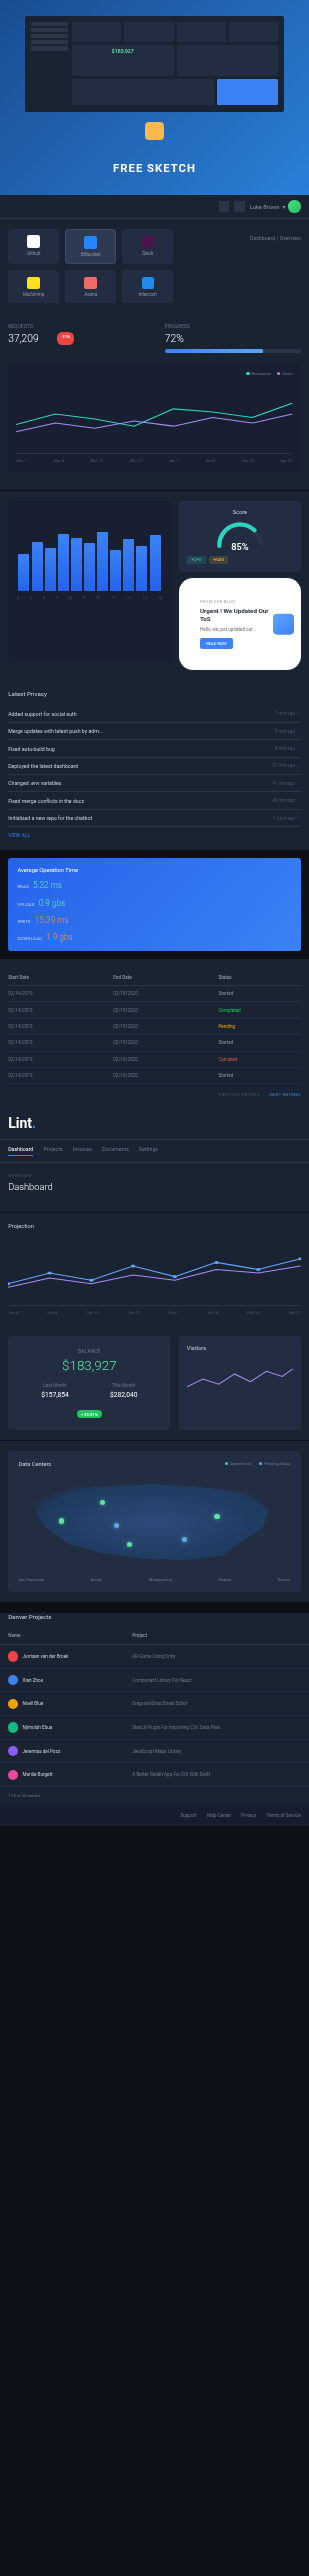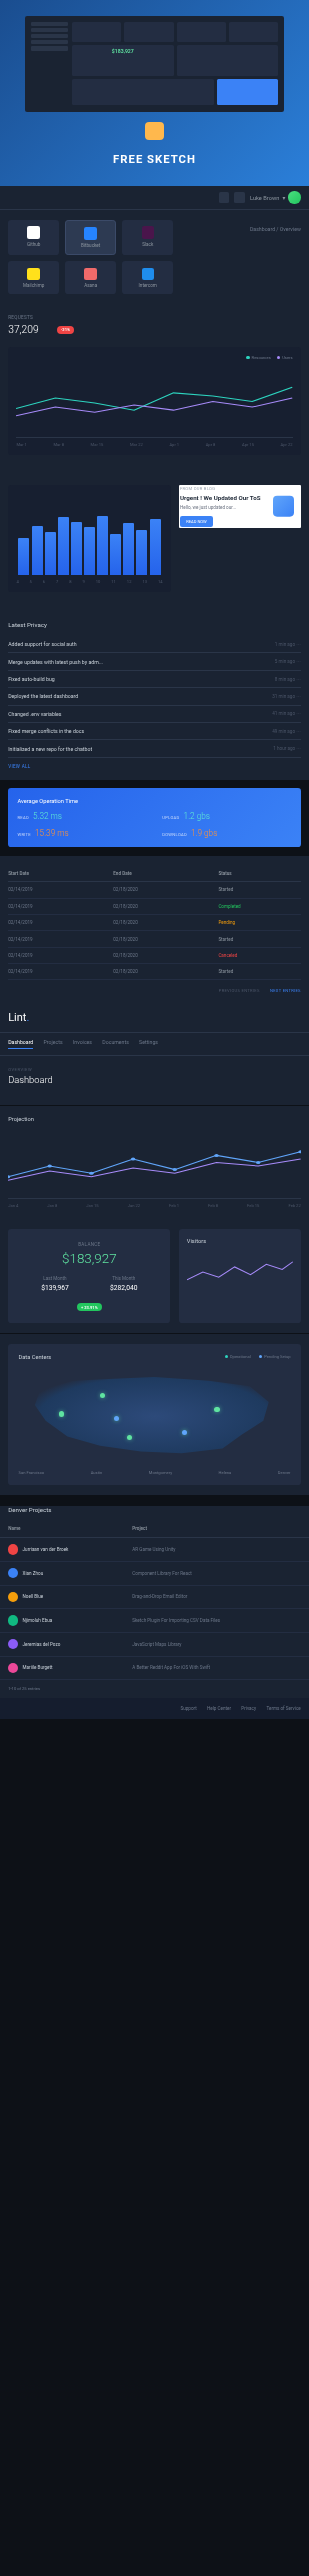--- a/index.html
+++ b/index.html
@@ -5,42 +5,42 @@
 *{margin:0;padding:0;box-sizing:border-box;font-family:-apple-system,BlinkMacSystemFont,'Segoe UI',Roboto,sans-serif}
 body{background:#0d1117;color:#c9d1d9;width:309px}
 .hero{background:linear-gradient(135deg,#1a4d8f,#2b7fd9);padding:15.5px 10.3px 20.6px;text-align:center;position:relative}
 .hero-dash{background:#1a2332;border-radius:2.1px;padding:6.2px;margin:0 auto 10.3px;width:90%;display:flex;gap:4.1px}
 .hero-side{width:15%;display:flex;flex-direction:column;gap:2.1px}
 .hero-side-item{height:4.1px;background:#2a3548;border-radius:1px}
 .hero-main{flex:1;display:flex;flex-direction:column;gap:3.1px}
 .hero-row{display:flex;gap:3.1px}
 .hero-card{background:#232d42;border-radius:1.5px;padding:3.1px;flex:1;height:20.6px}
 .hero-num{color:#5fe3a1;font-size:5.2px;font-weight:600}
-.hero-title{color:#fff;font-size:11.3px;font-weight:700;letter-spacing:1px;margin-top:5px}
+.hero-title{color:#fff;font-size:11.3px;font-weight:700;letter-spacing:1px;margin-top:14px}
 .hero-icon{width:18.5px;height:18.5px;background:#ffb84d;border-radius:4.1px;margin:0 auto 5.2px;display:inline-block}
 .topbar{background:#1a2332;padding:5.2px 8.2px;display:flex;justify-content:flex-end;align-items:center;gap:5.2px;border-bottom:0.5px solid #2a3548}
 .topbar-icon{width:10.3px;height:10.3px;background:#2a3548;border-radius:1.5px}
 .user-badge{display:flex;align-items:center;gap:3.1px;font-size:5.7px;color:#8b949e}
 .avatar{width:12.4px;height:12.4px;border-radius:50%;background:linear-gradient(135deg,#4ade80,#22c55e)}
 .integrations{background:#1a2332;padding:10.3px 8.2px}
 .int-grid{display:grid;grid-template-columns:repeat(3,1fr);gap:6.2px;max-width:165px}
 .int-item{background:#232d42;border-radius:3.1px;padding:6.2px 4.1px;text-align:center;font-size:4.6px;color:#8b949e;position:relative}
 .int-item.active{background:#2d3a52;border:0.5px solid #3b4a68}
 .int-icon{width:12.4px;height:12.4px;margin:0 auto 3.1px;border-radius:2.1px}
 .int-gh{background:#fff}
 .int-bb{background:#2684ff}
 .int-sl{background:#4a154b}
 .int-mc{background:#ffe01b}
 .int-as{background:#f06a6a}
 .int-in{background:#1f8ded}
 .breadcrumb{position:absolute;right:8.2px;top:15.5px;font-size:5.2px;color:#6b7688}
 .section{background:#1a2332;padding:10.3px 8.2px;margin-top:0.5px}
 .metric-row{display:flex;gap:20.6px;margin-bottom:10.3px}
 .metric-label{font-size:4.6px;color:#6b7688;text-transform:uppercase;letter-spacing:0.3px;margin-bottom:3.1px}
-.metric-val{font-size:10.3px;color:#fff;font-weight:300;display:flex;align-items:center;gap:18px}
+.metric-val{font-size:10.3px;color:#fff;font-weight:300;display:flex;gap:18px}
 .pill{font-size:4.1px;padding:1.5px 4.1px;border-radius:5.2px;font-weight:600}
 .pill-red{background:#ef4444;color:#fff}
 .pill-green{background:#22c55e;color:#fff}
 .progress-bar{height:3.1px;background:#2a3548;border-radius:1.5px;overflow:hidden;margin-top:4.1px}
 .progress-fill{height:100%;background:linear-gradient(90deg,#3b82f6,#60a5fa);border-radius:1.5px}
 .chart-box{background:#171f30;border-radius:3.1px;padding:8.2px;margin-bottom:8.2px}
 .chart-header{display:flex;justify-content:flex-end;gap:6.2px;font-size:4.1px;color:#6b7688;margin-bottom:6.2px}
 .chart-legend-item{display:flex;align-items:center;gap:2.1px}
 .dot{width:3.1px;height:3.1px;border-radius:50%}
 .dot-teal{background:#2dd4bf}
@@ -56,53 +56,53 @@
 .card{background:#232d42;border-radius:3.1px;padding:8.2px}
 .card-title{font-size:5.7px;color:#c9d1d9;margin-bottom:5.2px}
 .gauge-box{text-align:center;position:relative}
 .gauge{width:52px;height:31px;margin:0 auto;position:relative}
 .gauge svg{width:100%;height:100%}
 .gauge-val{font-size:9.3px;color:#fff;font-weight:600;margin-top:-10.3px}
 .chips{display:flex;gap:3.1px;flex-wrap:wrap;margin-top:4.1px;font-size:4.1px}
 .chip{padding:1.5px 4.1px;border-radius:1.5px}
 .chip-cpu{background:rgba(45,212,191,0.15);color:#2dd4bf}
 .chip-ram{background:rgba(251,191,36,0.15);color:#fbbf24}
-.blog-card{background:#fff;color:#1f2937;border-radius:1px;padding:1px;position:relative}
+.blog-card{background:#fff;color:#1f2937;border-radius:14px;padding:21px;position:relative}
 .blog-tag{font-size:4.1px;color:#9ca3af;text-transform:uppercase;letter-spacing:0.3px;margin-bottom:3.1px}
 .blog-title{font-size:6.2px;font-weight:700;margin-bottom:3.1px}
 .blog-desc{font-size:4.6px;color:#6b7280;margin-bottom:5.2px}
 .blog-btn{background:#3b82f6;color:#fff;font-size:4.1px;padding:3.1px 6.2px;border-radius:2.1px;display:inline-block;border:none}
 .blog-icon{position:absolute;right:7.2px;top:50%;transform:translateY(-50%);width:20.6px;height:20.6px;background:linear-gradient(135deg,#60a5fa,#3b82f6);border-radius:4.1px}
 .commits{background:#1a2332;padding:10.3px 8.2px}
 .commits-title{font-size:6.2px;color:#c9d1d9;margin-bottom:7.2px}
 .commit-row{display:flex;justify-content:space-between;align-items:center;padding:5.2px 0;border-bottom:0.5px solid #2a3548;font-size:5.2px}
 .commit-msg{color:#c9d1d9}
 .commit-time{color:#4b5568;font-size:4.6px}
 .view-all{color:#3b82f6;font-size:4.6px;text-transform:uppercase;letter-spacing:0.3px;margin-top:6.2px;display:inline-block}
 .opcard{background:linear-gradient(135deg,#2563eb,#3b82f6);border-radius:3.1px;padding:9.3px;margin:8.2px}
 .opcard-title{font-size:5.7px;color:#fff;margin-bottom:7.2px}
-.op-grid{display:grid;grid-template-columns:1fr 1fr;gap:7.2px 15.5px}
+.op-grid{display:grid;grid-template-columns:1fr;gap:7.2px 15.5px}
 .op-item{display:flex;align-items:baseline;gap:4.1px}
 .op-label{font-size:4.1px;color:rgba(255,255,255,0.7);text-transform:uppercase;letter-spacing:0.3px}
 .op-val{font-size:8.2px;font-weight:300}
 .op-teal{color:#5eead4}
 .op-orange{color:#fb923c}
 .table{background:#1a2332;padding:10.3px 8.2px}
 .tbl-head,.tbl-row{display:grid;grid-template-columns:1.2fr 1.2fr 1fr;gap:6.2px;padding:5.2px 0;font-size:4.6px}
 .tbl-head{color:#8b949e;border-bottom:0.5px solid #2a3548;font-weight:600}
 .tbl-row{color:#6b7688;border-bottom:0.5px solid #232d42}
 .st-started{color:#8b949e}
 .st-completed{color:#22c55e}
 .st-pending{color:#f59e0b}
 .st-canceled{color:#ef4444}
 .tbl-nav{display:flex;justify-content:flex-end;gap:10.3px;font-size:4.1px;margin-top:7.2px;text-transform:uppercase;letter-spacing:0.3px}
 .nav-prev{color:#4b5568}
 .nav-next{color:#3b82f6}
 .lint-header{background:#1a2332;padding:8.2px;border-bottom:0.5px solid #2a3548}
-.lint-logo{font-size:11px;color:#fff;font-weight:400}
+.lint-logo{font-size:14px;color:#fff;font-weight:700}
 .lint-logo::after{content:'.';color:#3b82f6}
 .lint-tabs{display:flex;gap:10.3px;font-size:5.2px;color:#6b7688;padding:6.2px 8.2px;background:#1a2332;border-bottom:0.5px solid #2a3548}
 .lint-tab{padding-bottom:2.1px}
 .lint-tab.active{color:#fff;border-bottom:1px solid #3b82f6}
 .overview-label{font-size:4.1px;color:#4b5568;text-transform:uppercase;letter-spacing:0.5px}
 .dash-title{font-size:9.3px;color:#fff;font-weight:300;margin-top:2.1px;margin-bottom:10.3px}
 .balance-card{background:#232d42;border-radius:3.1px;padding:12.4px;text-align:center}
 .balance-val{font-size:13.4px;color:#5fe3a1;font-weight:300;margin:4.1px 0 10.3px}
 .balance-cols{display:flex;justify-content:space-around;margin-bottom:8.2px}
 .balance-col{text-align:center}
@@ -202,20 +202,27 @@
 
 <div class="section">
   <div class="metric-row">
     <div style="flex:1">
       <div class="metric-label">REQUESTS</div>
       <div class="metric-val">
         <span>37,209</span>
         <span class="pill pill-red">-21%</span>
       </div>
     </div>
+    <div style="flex:1">
+      <div class="metric-label">PROGRESS</div>
+      <div class="metric-val">72%</div>
+      <div class="progress-bar">
+          <div class="progress-fill" style="width:72%"></div>
+        </div>
+    </div>
   </div>
 
   <div class="chart-box">
     <div class="chart-header">
       <div class="chart-legend-item">
           <span class="dot dot-teal"></span>
           <span>Resources</span>
         </div>
       <div class="chart-legend-item">
           <span class="dot dot-purple"></span>
@@ -265,20 +272,34 @@
           <span>8</span>
           <span>9</span>
           <span>10</span>
           <span>11</span>
           <span>12</span>
           <span>13</span>
           <span>14</span>
         </div>
     </div>
     <div style="flex:1;display:flex;flex-direction:column;gap:6.2px">
+      <div class="card gauge-box">
+        <div class="card-title">Score</div>
+        <div class="gauge">
+          <svg viewBox="0 0 100 60">
+              <path d="M10,50 A40,40 0 0,1 90,50" fill="none" stroke="#2a3548" stroke-width="8"></path>
+              <path d="M10,50 A40,40 0 0,1 78,20" fill="none" stroke="#2dd4bf" stroke-width="8" stroke-linecap="round"></path>
+            </svg>
+        </div>
+        <div class="gauge-val">85%</div>
+        <div class="chips">
+          <span class="chip chip-cpu"><span>+CPU</span></span>
+          <span class="chip chip-ram"><span>+RAM</span></span>
+        </div>
+      </div>
       <div class="blog-card">
         <div class="blog-tag">FROM OUR BLOG</div>
         <div class="blog-title">Urgent ! We Updated Our ToS</div>
         <div class="blog-desc">Hello, we just updated our...</div>
         <button class="blog-btn">READ NOW</button>
         <div class="blog-icon"></div>
       </div>
     </div>
   </div>
 </div>
@@ -320,21 +341,21 @@
 
 <div class="opcard">
   <div class="opcard-title">Average Operation Time</div>
   <div class="op-grid">
     <div class="op-item">
         <span class="op-label">READ</span>
         <span class="op-val op-teal">5.32 ms</span>
       </div>
     <div class="op-item">
         <span class="op-label">UPLOAD</span>
-        <span class="op-val op-teal">1.2 gbs</span>
+        <span class="op-val op-teal">0.9 gbs</span>
       </div>
     <div class="op-item">
         <span class="op-label">WRITE</span>
         <span class="op-val op-orange">15.39 ms</span>
       </div>
     <div class="op-item">
         <span class="op-label">DOWNLOAD</span>
         <span class="op-val op-orange">1.9 gbs</span>
       </div>
   </div>
@@ -431,21 +452,21 @@
 </div>
 
 <div class="section">
   <div class="duo">
     <div class="balance-card" style="flex:1.3">
       <div class="metric-label">Balance</div>
       <div class="balance-val">$183,927</div>
       <div class="balance-cols">
         <div class="balance-col">
           <div class="balance-col-lbl">Last Month</div>
-          <div class="balance-col-val">$139,967</div>
+          <div class="balance-col-val">$157,854</div>
         </div>
         <div class="balance-col">
           <div class="balance-col-lbl">This Month</div>
           <div class="balance-col-val">$282,040</div>
         </div>
       </div>
       <span class="pill pill-green">+ 23.91%</span>
     </div>
     <div class="card" style="flex:1">
       <div class="card-title">Visitors</div>

